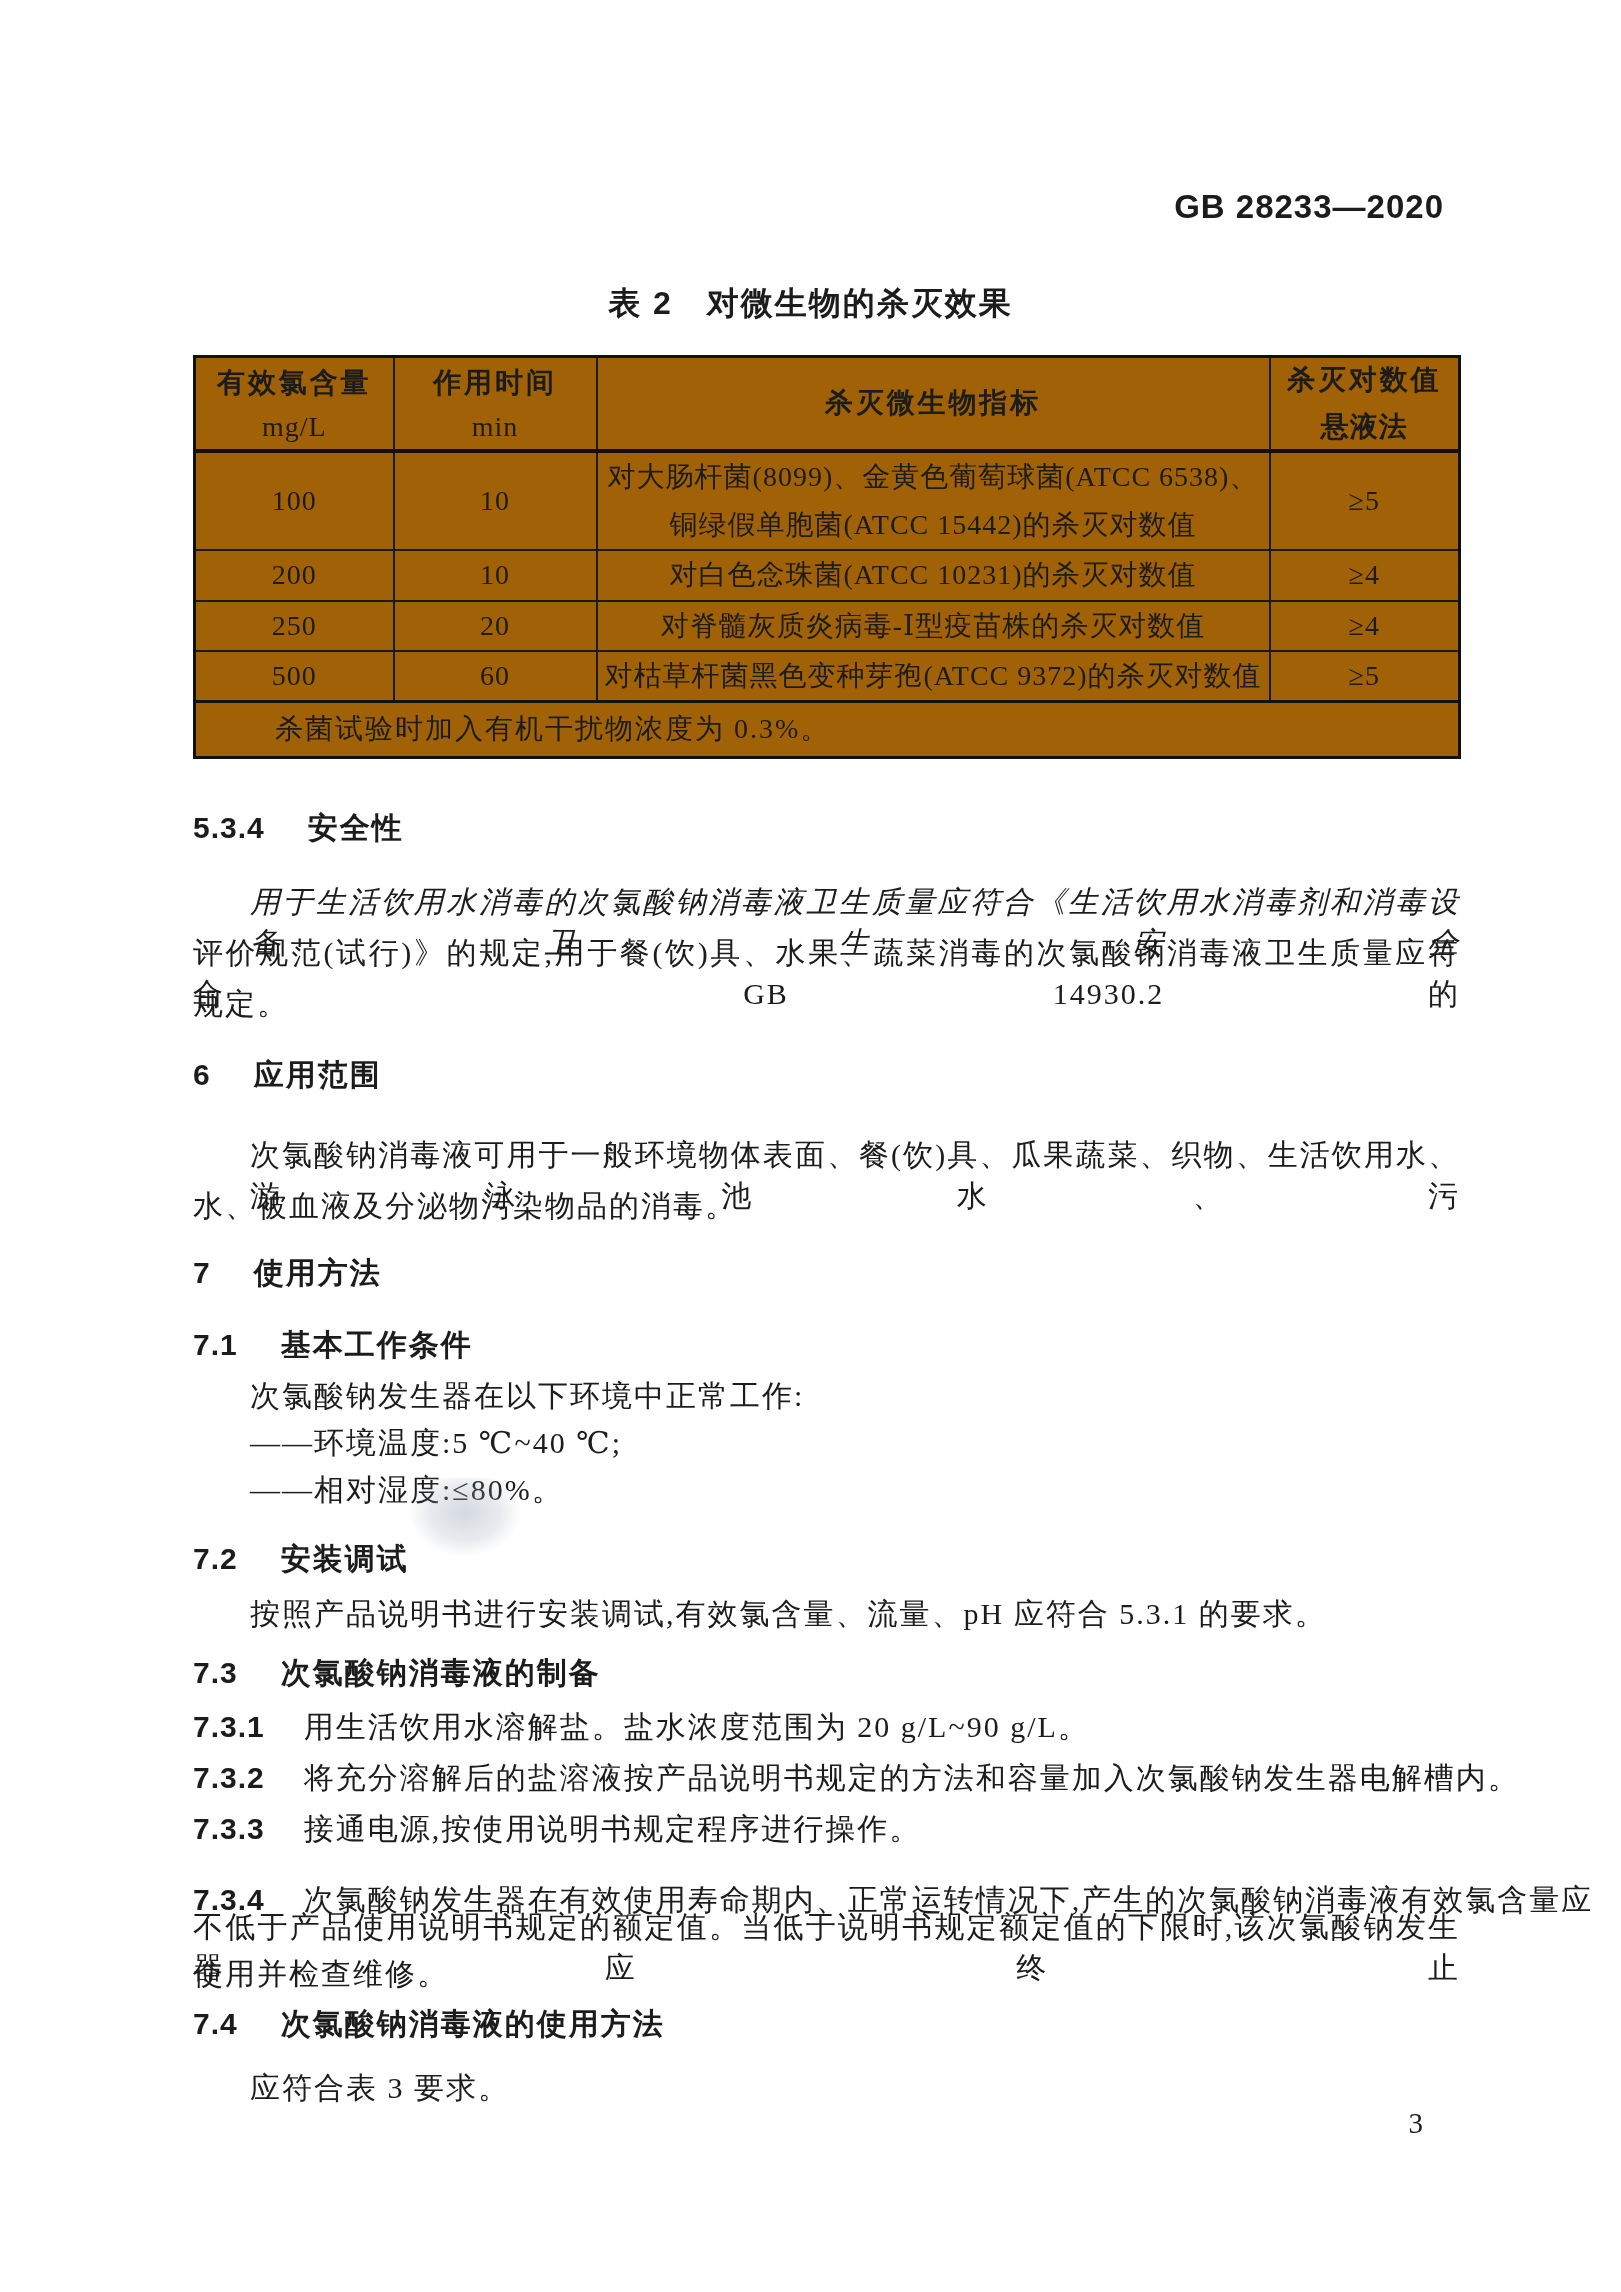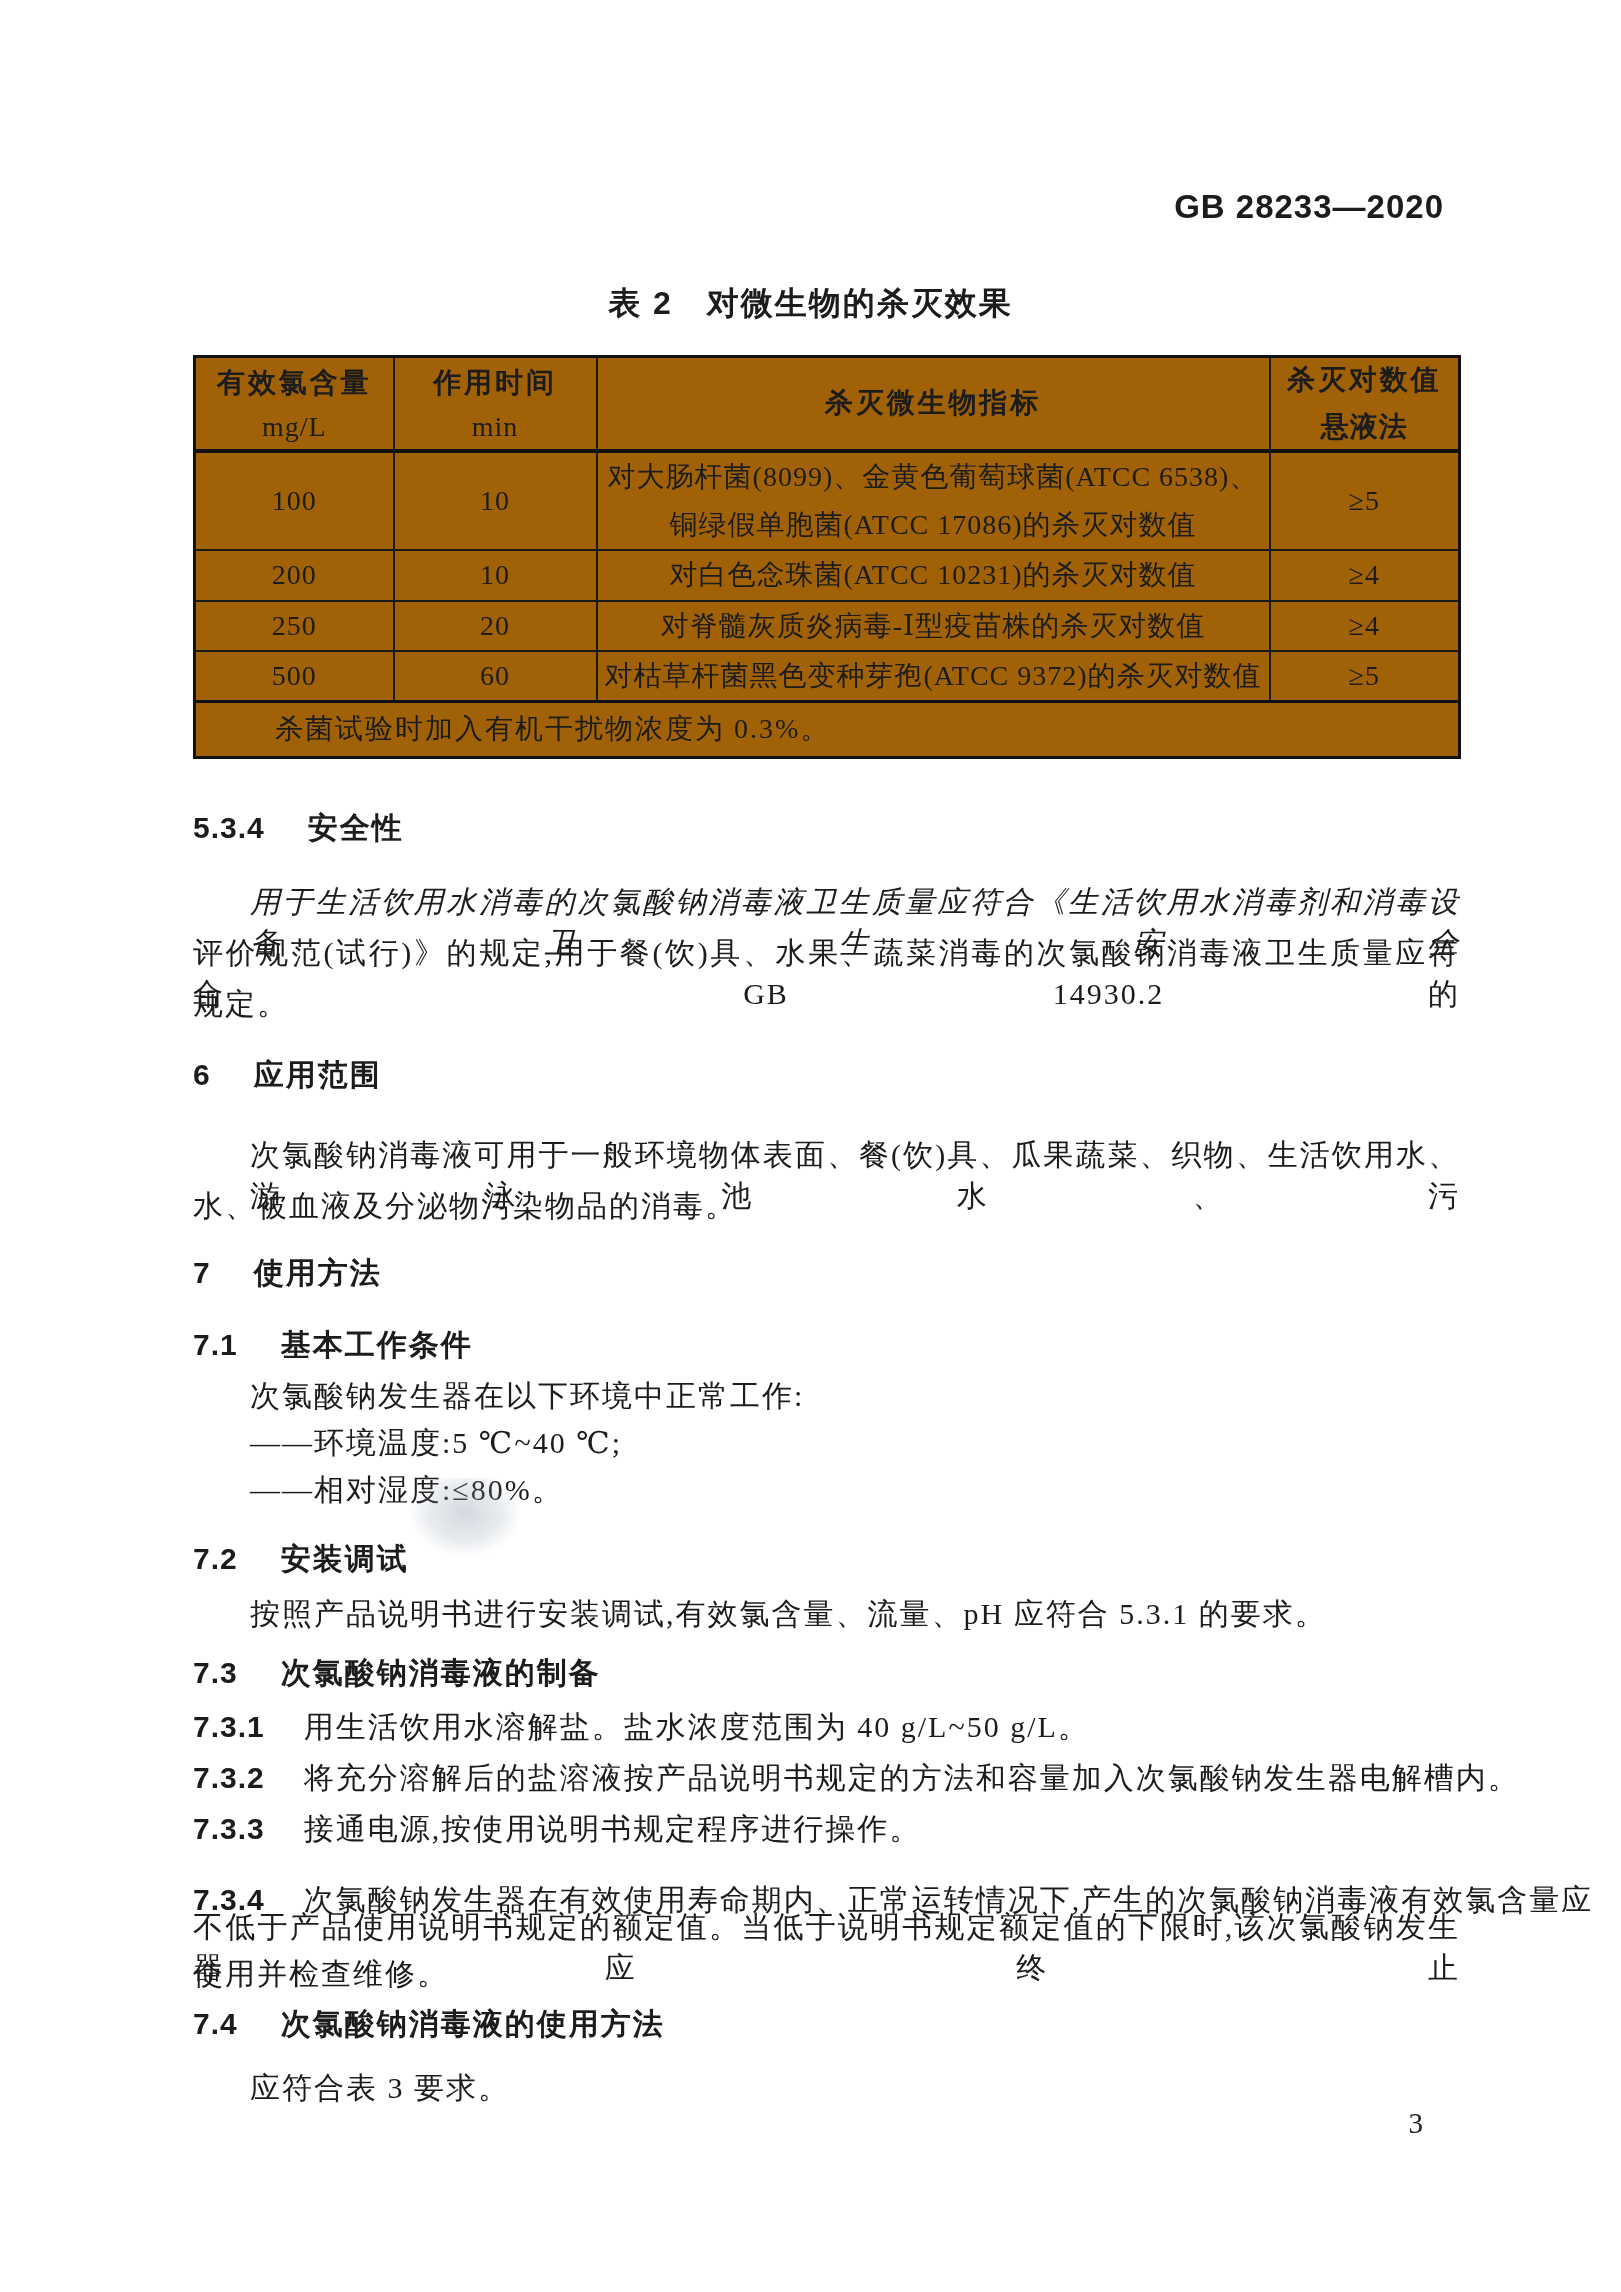--- a/index.html
+++ b/index.html
@@ -102,21 +102,21 @@
       <div class="hline">杀灭微生物指标</div>
     </td>
     <td>
       <div class="hline">杀灭对数值</div>
       <div class="hunit hline" style="font-weight:600">悬液法</div>
     </td>
   </tr>
   <tr class="r1">
     <td>100</td>
     <td>10</td>
-    <td class="ind">对大肠杆菌(8099)、金黄色葡萄球菌(ATCC 6538)、铜绿假单胞菌(ATCC 17086)的杀灭对数值</td>
+    <td class="ind">对大肠杆菌(8099)、金黄色葡萄球菌(ATCC 6538)、铜绿假单胞菌(ATCC 15442)的杀灭对数值</td>
     <td class="logv">≥5</td>
   </tr>
   <tr class="r2">
     <td>200</td>
     <td>10</td>
     <td class="ind">对白色念珠菌(ATCC 10231)的杀灭对数值</td>
     <td class="logv">≥4</td>
   </tr>
   <tr class="r3">
     <td>250</td>
@@ -163,21 +163,21 @@
 
 <div class="abs heading" style="top:1539px;left:193px;">
   <span class="num">7.2</span><span>安装调试</span>
 </div>
 <div class="abs line" style="top:1594px;left:250px;">按照产品说明书进行安装调试,有效氯含量、流量、pH 应符合 5.3.1 的要求。</div>
 
 <div class="abs heading" style="top:1653px;left:193px;">
   <span class="num">7.3</span><span>次氯酸钠消毒液的制备</span>
 </div>
 <div class="abs line clause" style="top:1707px;left:193px;">
-  <span class="num">7.3.1</span><span>用生活饮用水溶解盐。盐水浓度范围为 40 g/L~50 g/L。</span>
+  <span class="num">7.3.1</span><span>用生活饮用水溶解盐。盐水浓度范围为 20 g/L~90 g/L。</span>
 </div>
 <div class="abs line clause" style="top:1758px;left:193px;">
   <span class="num">7.3.2</span><span>将充分溶解后的盐溶液按产品说明书规定的方法和容量加入次氯酸钠发生器电解槽内。</span>
 </div>
 <div class="abs line clause" style="top:1809px;left:193px;">
   <span class="num">7.3.3</span><span>接通电源,按使用说明书规定程序进行操作。</span>
 </div>
 <div class="abs line clause" style="top:1860px;left:193px;margin-top:20px;">
   <span class="num">7.3.4</span><span>次氯酸钠发生器在有效使用寿命期内、正常运转情况下,产生的次氯酸钠消毒液有效氯含量应</span>
 </div>

